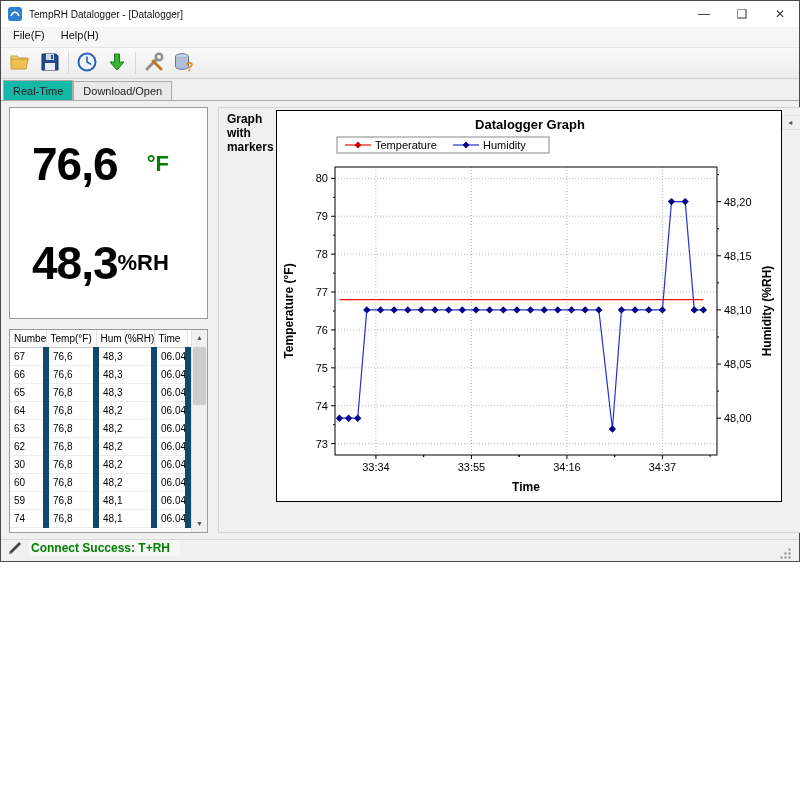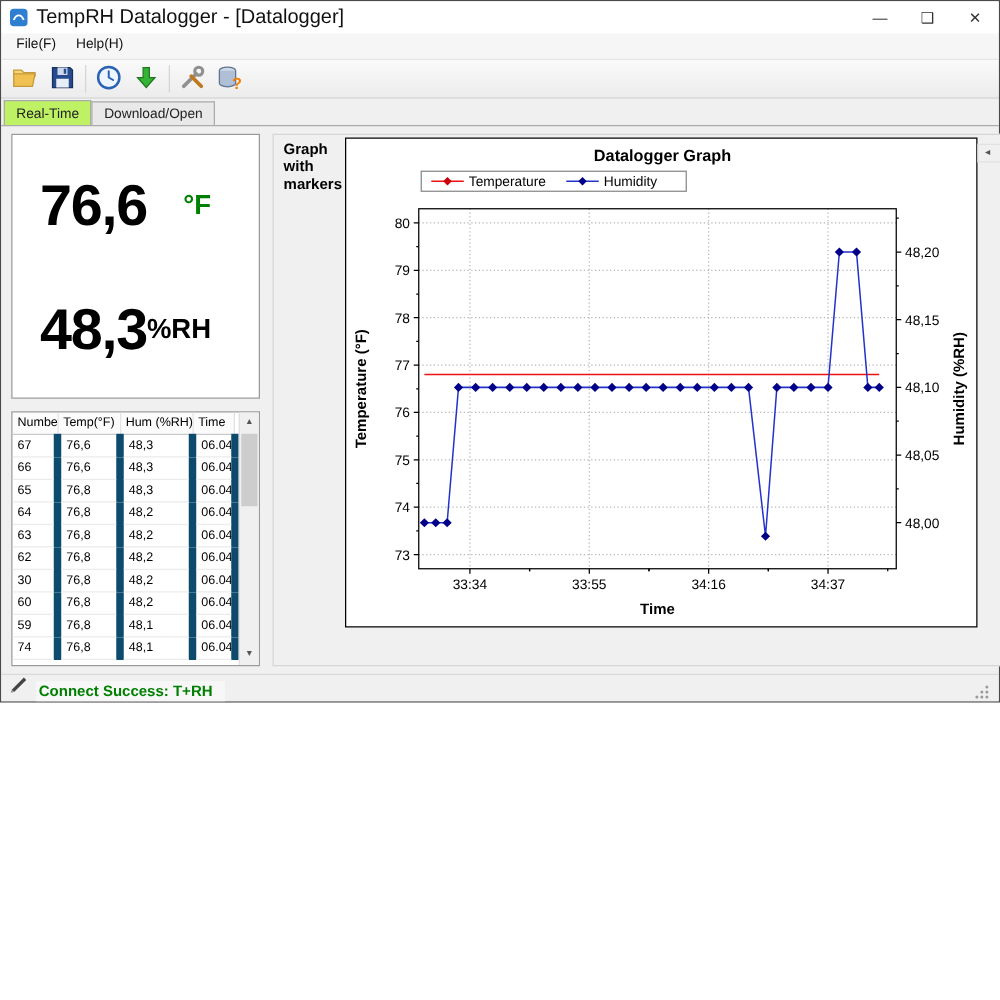--- a/index.html
+++ b/index.html
@@ -5,40 +5,40 @@
   *{box-sizing:border-box;margin:0;padding:0}
   html,body{width:800px;height:800px;background:#ffffff}
   body{font-family:"Liberation Sans",sans-serif;position:relative;color:#000}
 
   .window{position:absolute;top:0;left:0;width:800px;height:562px;border:1px solid #4a4a4a;
           background:#f0f0f0;display:flex;flex-direction:column}
 
   
   .titlebar{height:26px;background:#ffffff;display:flex;align-items:center;padding-left:6px;flex:0 0 auto}
   .appicon{width:16px;height:16px;margin-right:6px;display:inline-flex}
-  .title{font-size:16px;color:#111}
+  .title{font-size:10px;color:#111}
   .wbtns{margin-left:auto;display:flex;height:100%}
   .wbtn{width:38px;display:flex;align-items:center;justify-content:center;font-size:12px;color:#333;cursor:default}
 
   
   .menubar{height:21px;background:#f6f6f6;display:flex;align-items:flex-start;padding-left:4px;
            border-bottom:1px solid #e5e5e5;flex:0 0 auto}
   .menuitem{font-size:11px;padding:2px 8px;color:#111}
 
   
   .toolbar{height:31px;background:linear-gradient(#fafafa,#ececec);display:flex;align-items:center;
            padding-left:4px;border-bottom:1px solid #d0d0d0;flex:0 0 auto}
   .tbtn{width:30px;height:28px;border:none;background:transparent;display:flex;align-items:center;justify-content:center}
   .tsep{width:1px;height:22px;background:#d5d5d5;margin:0 3px}
 
   
   .tabstrip{height:21px;background:#f0f0f0;display:flex;align-items:flex-end;padding-left:2px;flex:0 0 auto}
   .tab{font-size:11px;padding:3px 9px 3px 9px;border:1px solid #ababab;border-bottom:none;
        background:#e9e9e9;color:#222;position:relative}
-  .tab.active{background:#bef264;padding-top:4px;z-index:2}
+  .tab.active{background:#14b8a6;padding-top:4px;z-index:2}
 
   
   .content{flex:1;display:flex;padding:6px 8px;gap:10px;background:#f0f0f0;border-top:1px solid #ababab}
   .leftcol{width:264px;display:flex;flex-direction:column}
 
   .readings{height:212px;background:#fff;border:1px solid #9a9a9a;display:flex;flex-direction:column;justify-content:space-around;padding:6px 0}
   .rrow{display:flex;justify-content:space-between;align-items:center;padding:0 38px 0 22px}
   .rval{font-size:46px;font-weight:bold;letter-spacing:-1px}
   .runit{font-size:22px;font-weight:bold}
 
@@ -57,21 +57,21 @@
   .groupbox{flex:1;border:1px solid #d5d5d5;background:#f0f0f0;padding:2px 4px;display:flex;}
   .grouptitle{font-size:12px;font-weight:bold;padding:2px 2px 4px 4px}
   .chartbox{width:506px;height:392px;border:1px solid #000;background:#fff;margin:0 auto}
   .chartbox svg text{font-family:"Liberation Sans",sans-serif;fill:#000}
   .hscroll{height:15px;margin-top:5px;display:flex;background:#f0f0f0;border:1px solid #e2e2e2}
   .harrow{width:15px;text-align:center;font-size:7px;line-height:14px;color:#555}
   .htrack{flex:1;position:relative;background:#f0f0f0}
   .hthumb{position:absolute;left:0;top:0;bottom:0;width:100%;background:#dcdcdc}
 
   
-  .statusbar{height:22px;background:#f0f0f0;border-top:1px solid #d9d9d9;display:flex;align-items:flex-end;
+  .statusbar{height:22px;background:#f0f0f0;border-top:1px solid #d9d9d9;display:flex;align-items:flex-start;
              padding:0 6px;gap:6px;flex:0 0 auto}
   .status-text{font-size:12px;font-weight:bold;background:#f7f7f7;padding:1px 10px 1px 2px}
   .grip{margin-left:auto;display:inline-flex;align-self:flex-end;padding:0 1px 1px 0}
 </style>
 </head>
 <body>
 
 <div class="window">
 
   <div class="titlebar">

